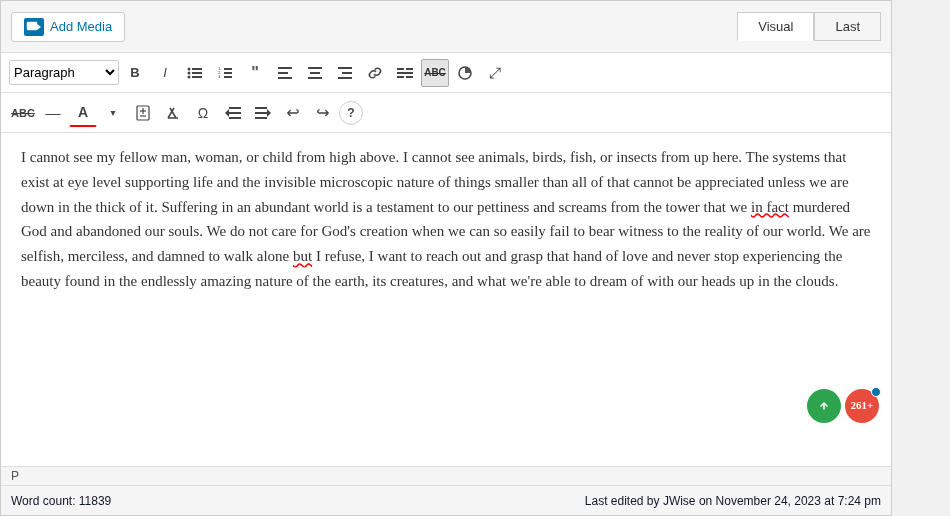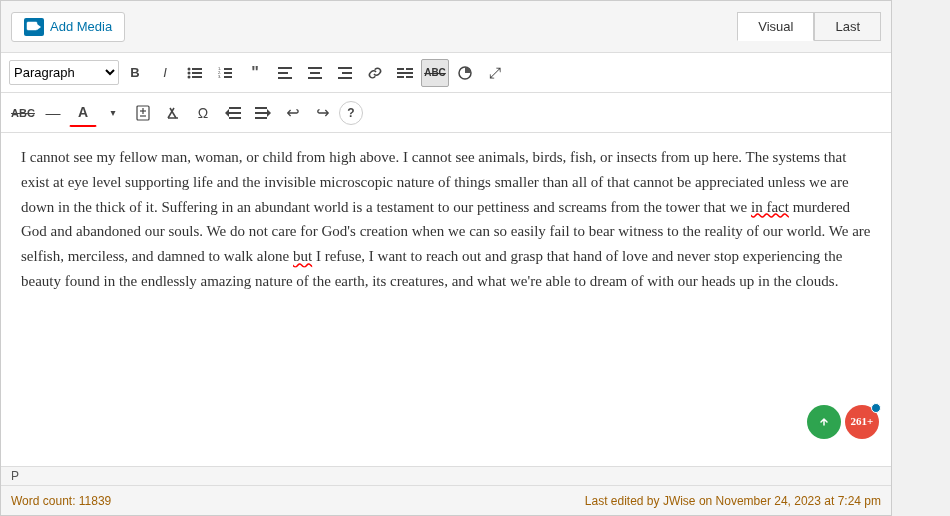--- a/index.html
+++ b/index.html
@@ -141,21 +141,21 @@
 
     .underline-red {
       text-decoration: underline;
       text-decoration-color: red;
       text-decoration-style: wavy;
     }
 
     
     .floating-badges {
       position: absolute;
-      bottom: 27px;
+      bottom: 43px;
       right: 12px;
       display: flex;
       align-items: center;
       gap: 4px;
     }
 
     .badge-green {
       width: 34px;
       height: 34px;
       background: #2ea44f;
@@ -194,21 +194,21 @@
 
     
     .status-bar {
       display: flex;
       align-items: center;
       justify-content: space-between;
       padding: 4px 10px;
       background: #f5f5f5;
       border-top: 1px solid #ddd;
       font-size: 12px;
-      color: #a16207;
+      color: #0f172a;
       min-height: 30px;
     }
 
     
     .p-indicator {
       background: #f5f5f5;
       border-top: 1px solid #ddd;
       padding: 2px 10px;
       font-size: 12px;
       color: #555;

